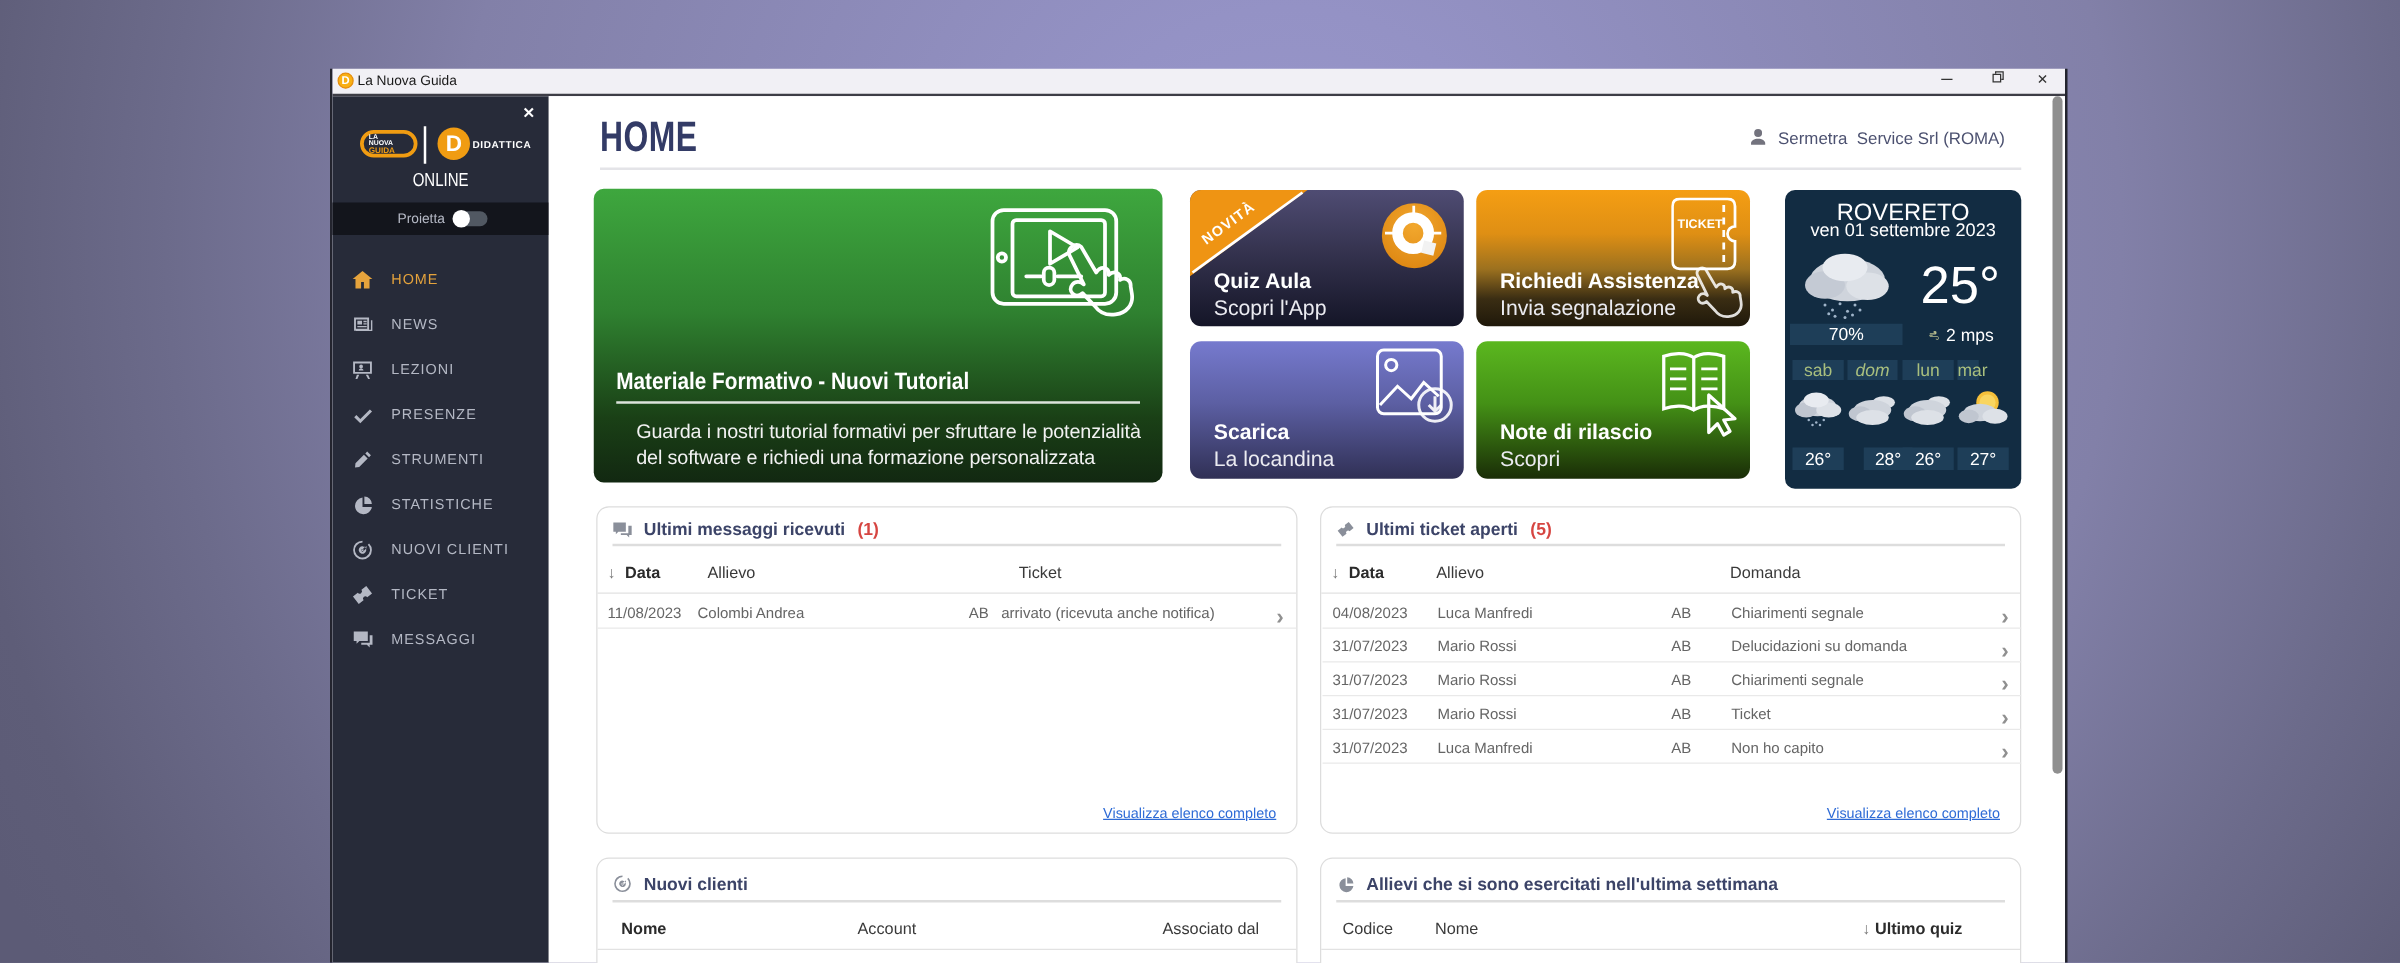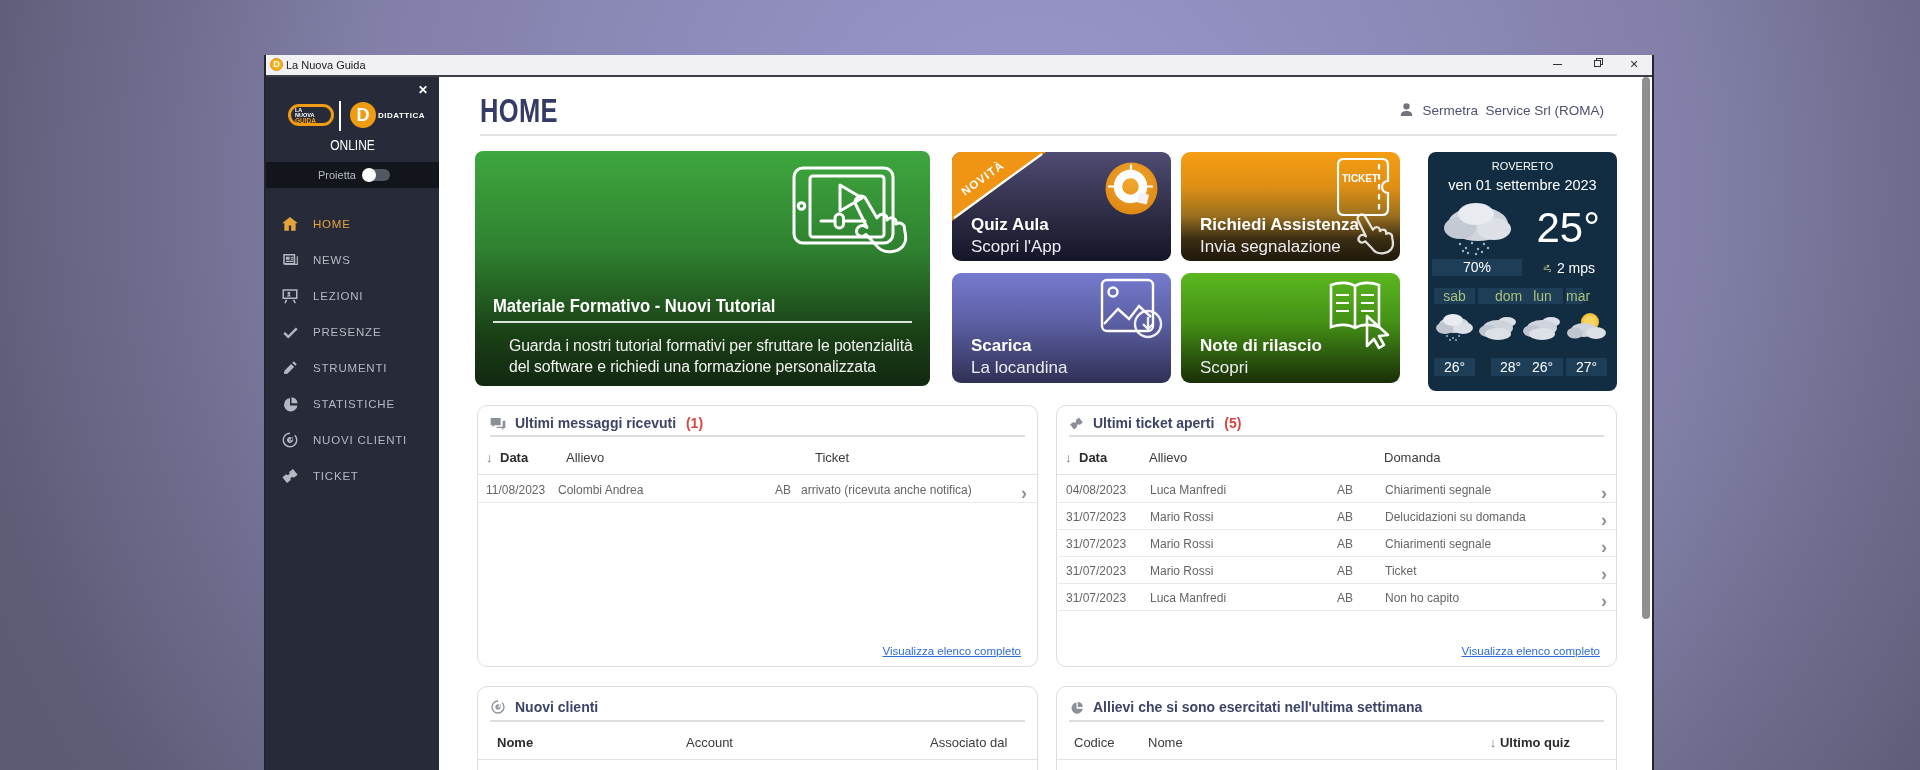--- a/index.html
+++ b/index.html
@@ -76,21 +76,21 @@
 .scard .s { position:absolute; left:19px; top:85px; font-size:17px; color:#ebebf1; }
 #quiz { left:513px; top:75px; background:linear-gradient(180deg,#4f4c73 0%,#35334f 45%, #141527 100%); }
 #rich { left:742px; top:75px; background:linear-gradient(180deg,#f59e13 0%,#df8f14 32%,#9c711f 58%,#3a2d13 80%,#1f180a 100%); }
 #scar { left:513px; top:196px; height:110px; background:linear-gradient(180deg,#767ace 0%,#5c5fa3 45%,#303055 100%); }
 #note { left:742px; top:196px; height:110px; background:linear-gradient(180deg,#5bb71f 0%,#449116 45%,#1a2d07 100%); }
 
 .weather {
   position:absolute; left:989px; top:75px; width:189px; height:239px; border-radius:8px;
   background:#122c42; color:#fff;
 }
-.weather .city { position:absolute; top:8px; width:100%; text-align:center; font-size:11px; }
+.weather .city { position:absolute; top:8px; width:100%; text-align:center; font-size:19px; }
 .weather .date { position:absolute; top:25px; width:100%; text-align:center; font-size:14.5px; }
 .weather .temp { position:absolute; right:17px; top:52px; font-size:42px; font-weight:400; }
 .wcell { position:absolute; background:#1e3e58; text-align:center; font-size:14px; }
 .wday { color:#a9bf7e; }
 
 .panel { position:absolute; width:561px; border:1.5px solid #ddd; border-radius:10px; background:#fff; }
 .phead { position:absolute; left:12px; top:9px; font-size:14px; font-weight:bold; color:#3c4468; }
 .phead .cnt { color:#d64541; margin-left:6px; }
 .phead svg { vertical-align:-3px; margin-right:9px; }
 .psep { position:absolute; left:12px; right:12px; top:29px; height:1.5px; background:#ddd; }
@@ -175,20 +175,26 @@
           <span class="lbl">NUOVI CLIENTI</span>
         </div>
         <div class="mi">
           <svg width="18" height="18" viewBox="0 0 24 24">
               <g transform="rotate(-38 12 12)">
                 <path fill="#b4b8c4" d="M3 7 H9.5 A2.3 2.3 0 0 0 14.5 7 H21 V17 H14.5 A2.3 2.3 0 0 0 9.5 17 H3 Z"></path>
               </g>
             </svg>
           <span class="lbl">TICKET</span>
         </div>
+        <div class="mi">
+          <svg width="19" height="18" viewBox="0 0 24 24">
+              <path fill="#b4b8c4" d="M2 3h15v10H8l-3 3v-3H2zm4 3.5h1.6v1.6H6zm3 0h1.6v1.6H9zm3 0h1.6v1.6H12zM19 7h3v10h-3v3l-3-3h-6v-2h9z"></path>
+            </svg>
+          <span class="lbl">MESSAGGI</span>
+        </div>
       </div>
     </div>
     <div class="main" id="main">
       <div class="h1">HOME</div>
       <div class="user"><svg width="17" height="17" viewBox="0 0 24 24">
             <path fill="#73737e" d="M12 3a4.5 4.5 0 110 9 4.5 4.5 0 010-9zm0 11c4.5 0 8 2.2 8 5v2H4v-2c0-2.8 3.5-5 8-5z"></path>
           </svg>Sermetra&nbsp; Service Srl (ROMA)</div>
       <div class="hr1"></div>
       <div class="gcard">
         <svg class="ic" width="120" height="96" viewBox="0 0 120 96" fill="none" stroke="#fff" stroke-width="3">
@@ -276,21 +282,21 @@
               <circle cx="44" cy="56" r="1.2"></circle>
               <circle cx="50" cy="52" r="1.2"></circle>
           </g>
         </svg>
         <div class="temp">25°</div>
         <div class="wcell" style="left:4px; top:107px; width:90px; height:17px; line-height:17px;">70%</div>
         <div style="position:absolute; left:114px; top:108px; font-size:14px;"><svg width="11" height="11" viewBox="0 0 24 24" style="vertical-align:-1px;">
               <path fill="#b9bd8e" d="M4 10h9a3 3 0 10-3-4l1.5 1A1.5 1.5 0 0113 8H4zm0 3h13a3.2 3.2 0 11-3 5l1.5-1a1.7 1.7 0 101.5-2.5H4zM3 11.5h5l2 .5-2 .5H3z"></path>
             </svg> 2 mps</div>
         <div class="wcell wday" style="left:6px; top:136px; width:41px; height:16px; line-height:16px;">sab</div>
-        <div class="wcell wday" style="left:50px; top:136px; width:61px; height:16px; line-height:16px;">dom</div>
+        <div class="wcell wday" style="left:50px; top:136px; width:40px; height:16px; line-height:16px;font-style:italic;">dom</div>
         <div class="wcell wday" style="left:94px; top:136px; width:41px; height:16px; line-height:16px;">lun</div>
         <div class="wcell wday" style="left:138px; top:136px; width:17px; height:16px; line-height:16px;">mar</div>
         <svg style="position:absolute;left:6px;top:158px;" width="41" height="32" viewBox="0 0 41 32">
           <ellipse cx="20" cy="15" rx="15" ry="8" fill="#cfd4dc"></ellipse>
             <ellipse cx="11" cy="18" rx="9" ry="6" fill="#c0c6d0"></ellipse>
             <ellipse cx="29" cy="18" rx="10" ry="6" fill="#dde1e7"></ellipse>
             <ellipse cx="19" cy="10" rx="10" ry="6" fill="#e8ebf0"></ellipse>
           <g fill="#9fb4c9">
               <circle cx="13" cy="26" r="1"></circle>
               <circle cx="19" cy="28" r="1"></circle>

